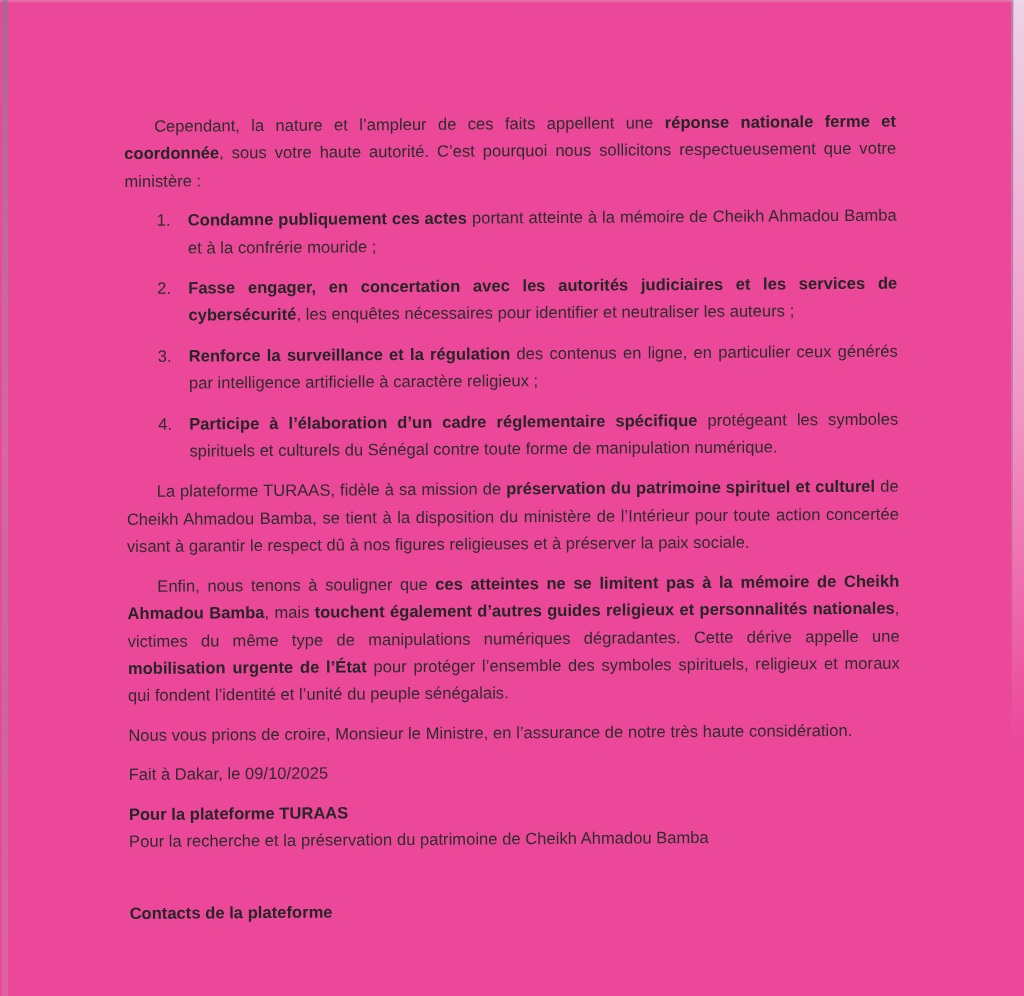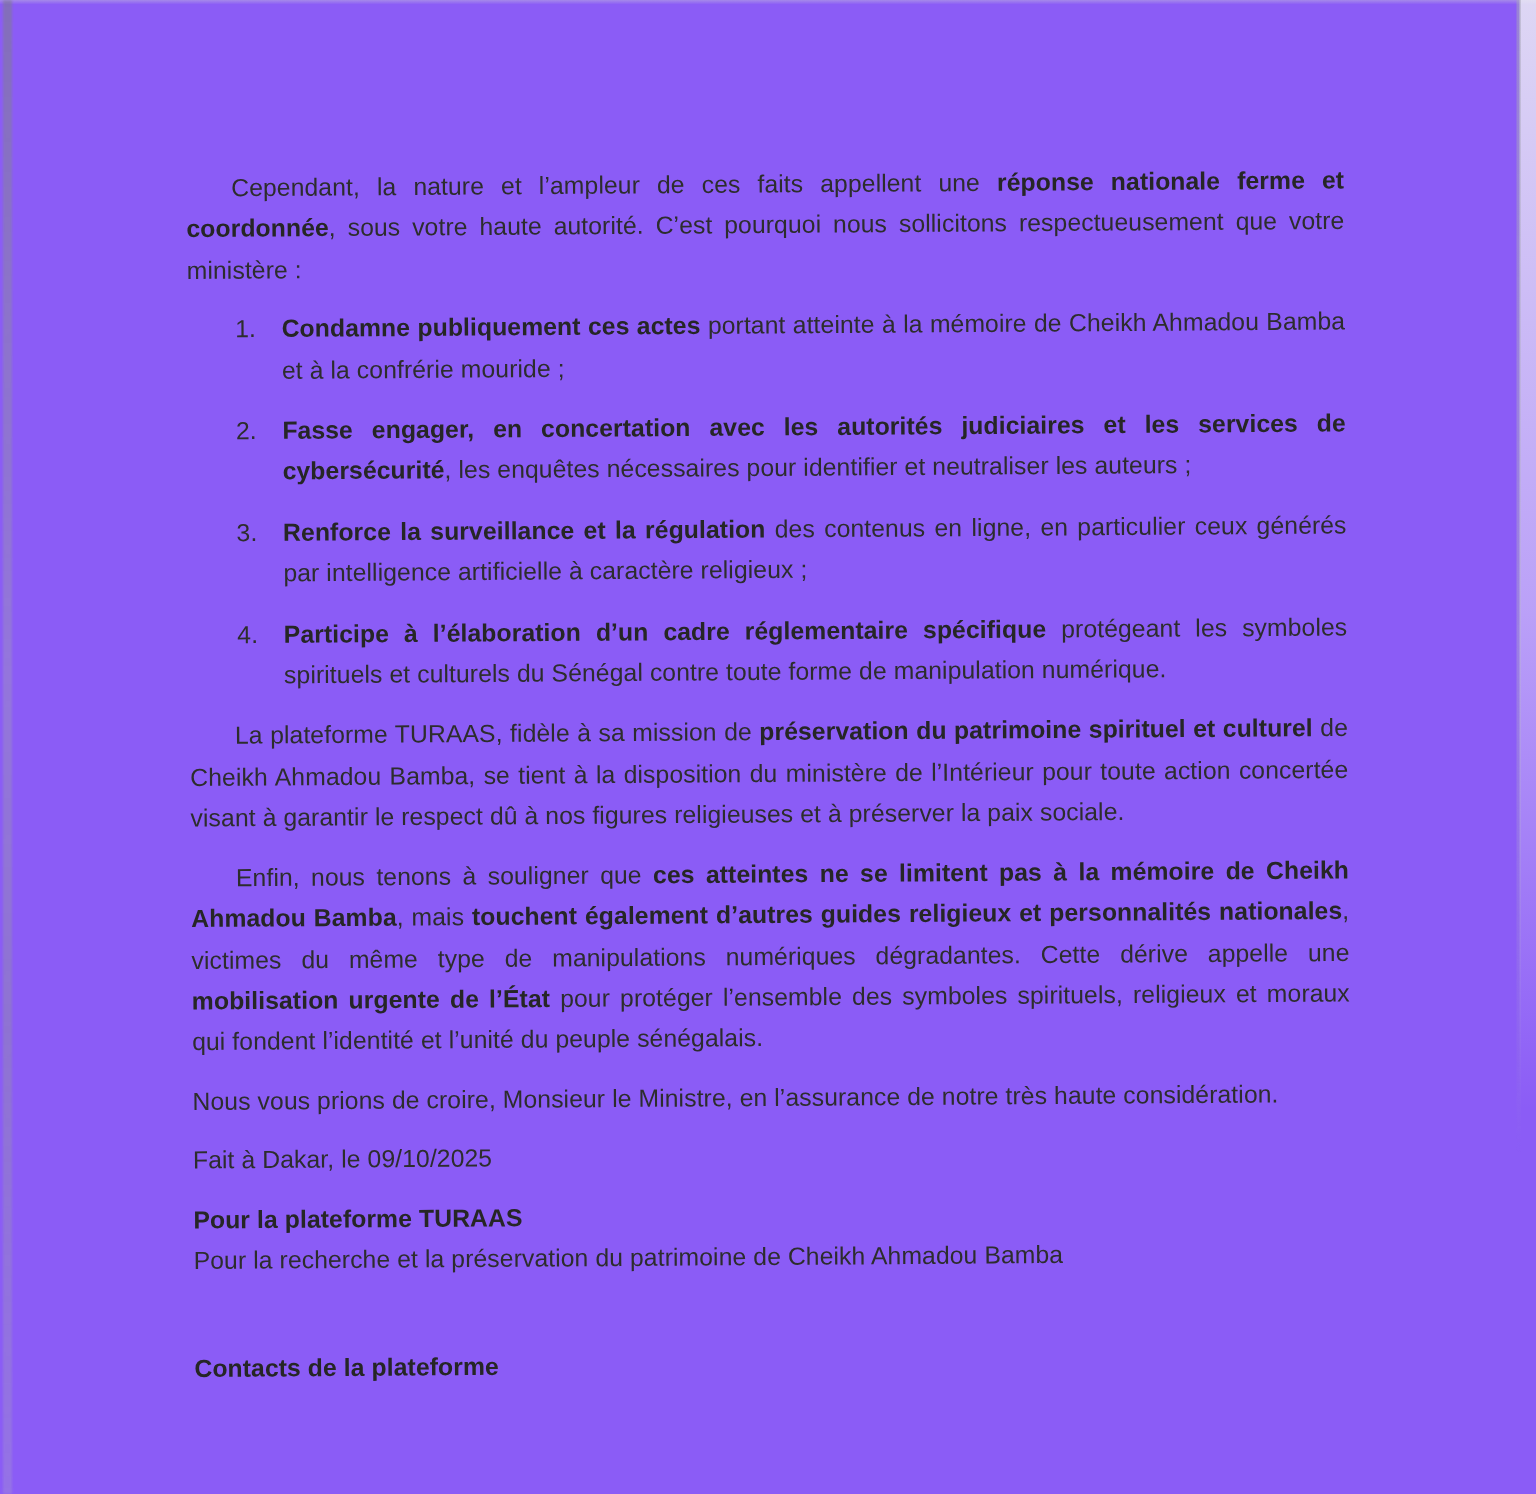--- a/index.html
+++ b/index.html
@@ -5,21 +5,21 @@
   html, body {
     margin: 0;
     padding: 0;
     background: #ffffff;
   }
   .photo {
     position: relative;
     width: 1024px;
     height: 996px;
     overflow: hidden;
-    background: #8b5cf6;
+    background: #ec4899;
     font-family: "Liberation Sans", "DejaVu Sans", sans-serif;
     color: #2d2d2d;
   }
   
   .edge-left {
     position: absolute;
     left: 2px; top: 0;
     width: 6px; height: 996px;
     background: linear-gradient(180deg,
       rgba(125,125,138,0.55) 0%,

